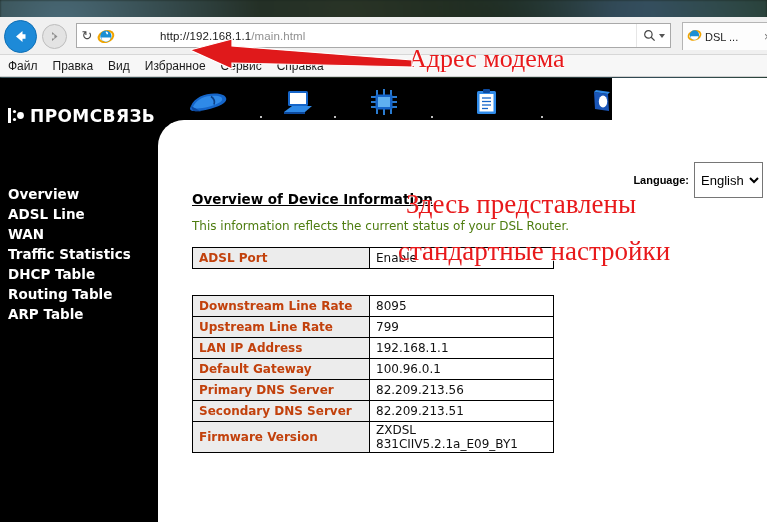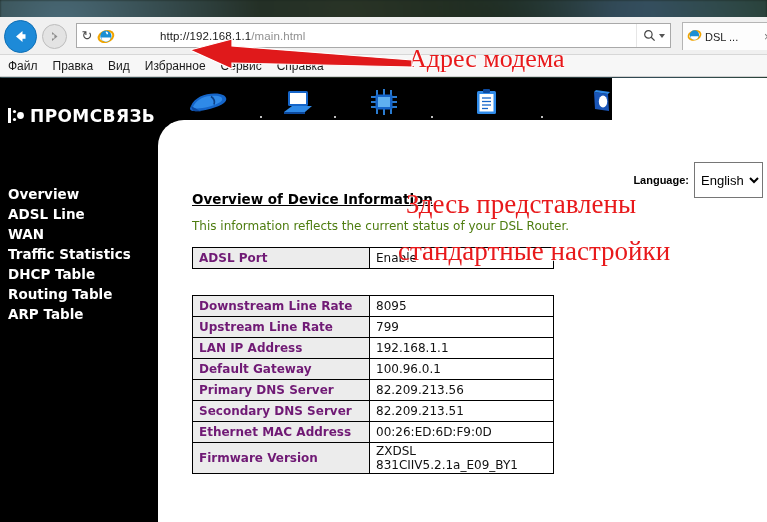--- a/index.html
+++ b/index.html
@@ -156,21 +156,21 @@
     margin:11px 0 0 0; font-size:12px; color:#4d7c0f;
     font-family:"DejaVu Sans", sans-serif;
   }
   table.info{
     border-collapse:collapse; margin-top:14px; table-layout:fixed;
   }
   table.info td{
     border:1px solid #000; height:21px; font-size:12px; padding:1px 6px;
     font-family:"DejaVu Sans", sans-serif; vertical-align:middle;
   }
-  table.info td.k{ width:177px; background:#ececec; font-weight:bold; color:#701a75;}
+  table.info td.k{ width:177px; background:#ececec; font-weight:bold; color:#c2410c;}
   table.info td.v{ width:184px; background:#fff; color:#111;}
   .tbl-gap{ height:12px; }
 
   
   .ann{
     position:absolute; color:#e8191b; font-family:"Liberation Serif", serif;
     text-shadow:1px 1px 0 rgba(255,255,255,.85);
     white-space:nowrap; pointer-events:none; z-index:30;
   }
   #ann-addr{ left:408px; top:44px; font-size:26px; }
@@ -397,24 +397,20 @@
         </tr>
         <tr>
           <td class="k">Primary DNS Server</td>
           <td class="v">82.209.213.56</td>
         </tr>
         <tr>
           <td class="k">Secondary DNS Server</td>
           <td class="v">82.209.213.51</td>
         </tr>
         <tr>
-          <td class="k">Ethernet MAC Address</td>
-          <td class="v">00:26:ED:6D:F9:0D</td>
-        </tr>
-        <tr>
           <td class="k">Firmware Version</td>
           <td class="v">ZXDSL 831CIIV5.2.1a_E09_BY1</td>
         </tr>
       </tbody>
         </table>
     </div>
 
   </div>
 </div>
 

